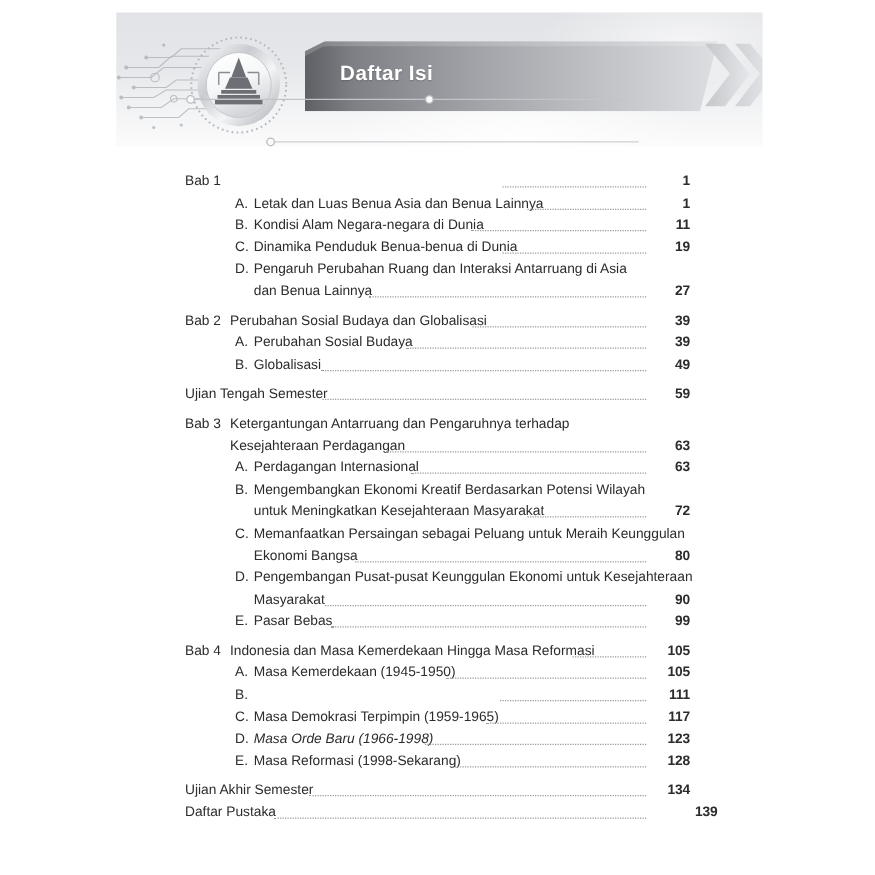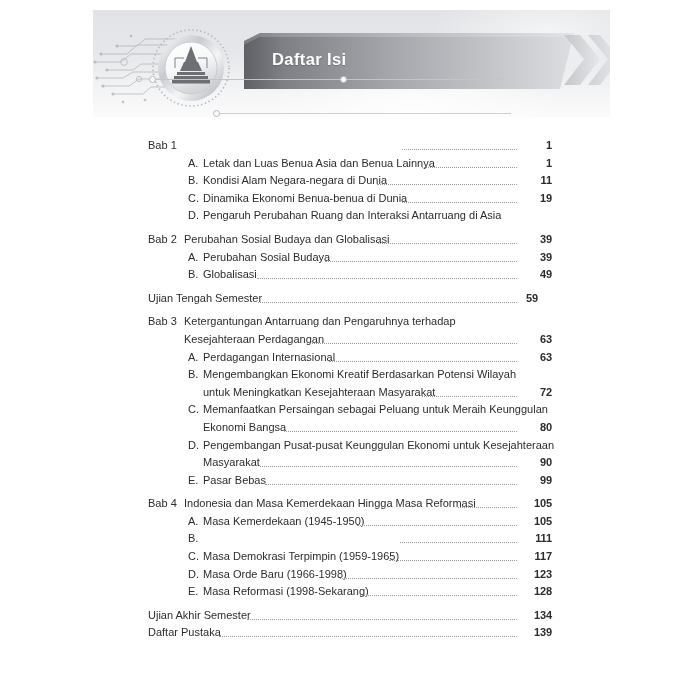--- a/index.html
+++ b/index.html
@@ -277,27 +277,32 @@
         <span class="leader" style="left: 421.688px; width: 95.3125px;"></span>
       </div>
       <div class="toc-row lvl-section">
         <span class="marker" style="left: 188px;">B.</span>
         <span class="label" style="left: 203px;">Kondisi Alam Negara-negara di Dunia</span>
         <span class="pageno" style="left: 522px;">11</span>
         <span class="leader" style="left: 377.469px; width: 139.531px;"></span>
       </div>
       <div class="toc-row lvl-section">
         <span class="marker" style="left: 188px;">C.</span>
-        <span class="label" style="left: 203px;">Dinamika Ekonomi Benua-benua di Dunia</span>
+        <span class="label" style="left: 203px;">Dinamika Penduduk Benua-benua di Dunia</span>
         <span class="pageno" style="left: 522px;">19</span>
         <span class="leader" style="left: 402.406px; width: 114.594px;"></span>
       </div>
       <div class="toc-row lvl-section">
         <span class="marker" style="left: 188px;">D.</span>
         <span class="label" style="left: 203px;">Pengaruh Perubahan Ruang dan Interaksi Antarruang di Asia</span>
+      </div>
+      <div class="toc-row lvl-cont">
+        <span class="label" style="left: 203px;">dan Benua Lainnya</span>
+        <span class="pageno" style="left: 522px;">27</span>
+        <span class="leader" style="left: 294.812px; width: 222.188px;"></span>
       </div>
       <div class="gap-sm"></div>
       <div class="toc-row lvl-chapter">
         <span class="bab">Bab 2</span>
         <span class="label" style="left: 184px;">Perubahan Sosial Budaya dan Globalisasi</span>
         <span class="pageno" style="left: 522px;">39</span>
         <span class="leader" style="left: 378.297px; width: 138.703px;"></span>
       </div>
       <div class="toc-row lvl-section">
         <span class="marker" style="left: 188px;">A.</span>
@@ -307,21 +312,21 @@
       </div>
       <div class="toc-row lvl-section">
         <span class="marker" style="left: 188px;">B.</span>
         <span class="label" style="left: 203px;">Globalisasi</span>
         <span class="pageno" style="left: 522px;">49</span>
         <span class="leader" style="left: 256.844px; width: 260.156px;"></span>
       </div>
       <div class="gap-sm"></div>
       <div class="toc-row lvl-exam">
         <span class="label" style="left: 148px;">Ujian Tengah Semester</span>
-        <span class="pageno" style="left: 508px;">59</span>
+        <span class="pageno" style="left: 522px;">59</span>
         <span class="leader" style="left: 257.719px; width: 259.281px;"></span>
       </div>
       <div class="gap-sm"></div>
       <div class="toc-row lvl-chapter">
         <span class="bab">Bab 3</span>
         <span class="label" style="left: 184px;">Ketergantungan Antarruang dan Pengaruhnya terhadap</span>
       </div>
       <div class="toc-row lvl-chapcont">
         <span class="label" style="left: 184px;">Kesejahteraan Perdagangan</span>
         <span class="pageno" style="left: 522px;">63</span>
@@ -385,39 +390,39 @@
         <span class="leader" style="left: 400.094px; width: 116.906px;"></span>
       </div>
       <div class="toc-row lvl-section">
         <span class="marker" style="left: 188px;">C.</span>
         <span class="label" style="left: 203px;">Masa Demokrasi Terpimpin (1959-1965)</span>
         <span class="pageno" style="left: 522px;">117</span>
         <span class="leader" style="left: 388.578px; width: 128.422px;"></span>
       </div>
       <div class="toc-row lvl-section">
         <span class="marker" style="left: 188px;">D.</span>
-        <span class="label" style="left: 203px;">Masa Orde Baru (1966-1998)</span>
+        <span class="label" style="left: 203px; font-style: italic;">Masa Orde Baru (1966-1998)</span>
         <span class="pageno" style="left: 522px;">123</span>
         <span class="leader" style="left: 340.078px; width: 176.922px;"></span>
       </div>
       <div class="toc-row lvl-section">
         <span class="marker" style="left: 188px;">E.</span>
         <span class="label" style="left: 203px;">Masa Reformasi (1998-Sekarang)</span>
         <span class="pageno" style="left: 522px;">128</span>
         <span class="leader" style="left: 360.453px; width: 156.547px;"></span>
       </div>
       <div class="gap-sm"></div>
       <div class="toc-row lvl-exam">
         <span class="label" style="left: 148px;">Ujian Akhir Semester</span>
         <span class="pageno" style="left: 522px;">134</span>
         <span class="leader" style="left: 247.125px; width: 269.875px;"></span>
       </div>
       <div class="toc-row lvl-exam">
         <span class="label" style="left: 148px; text-align: right;">Daftar Pustaka</span>
-        <span class="pageno" style="left: 522px;">139</span>
+        <span class="pageno" style="left: 544px;">139</span>
         <span class="leader" style="left: 219.391px; width: 297.609px;"></span>
       </div>
     </div>
 
   <div class="footer">
     
     
     
     
     

